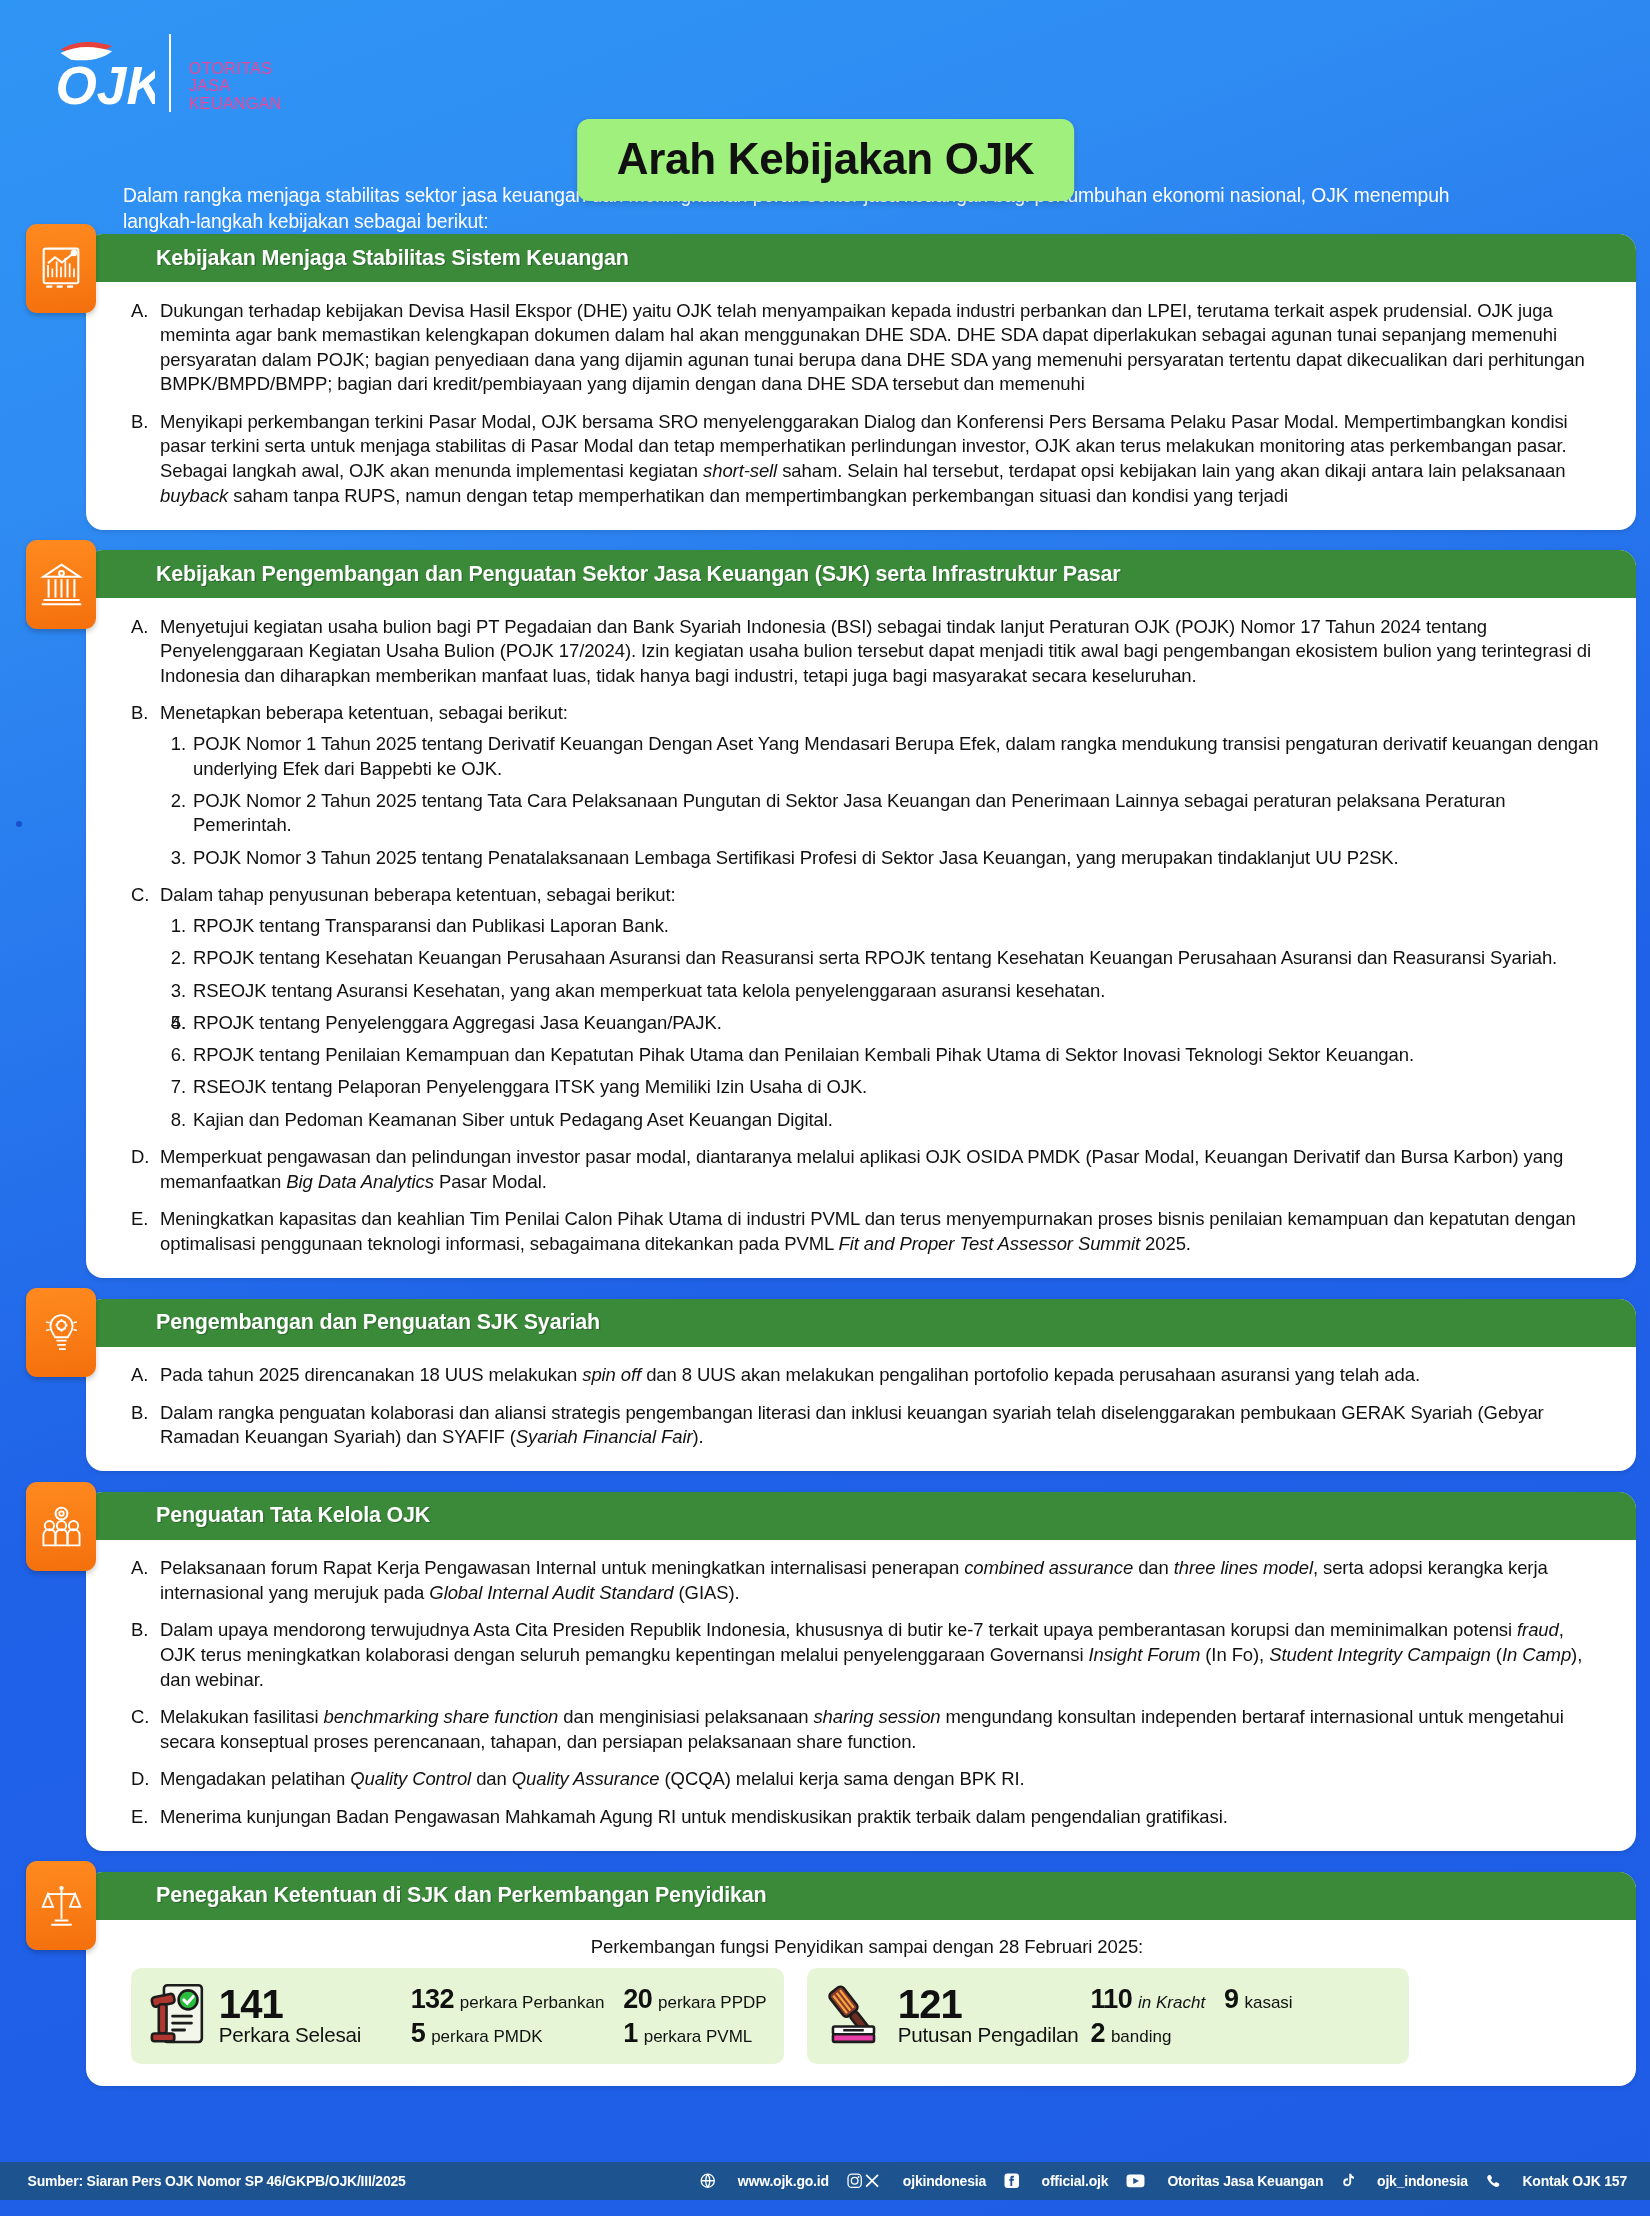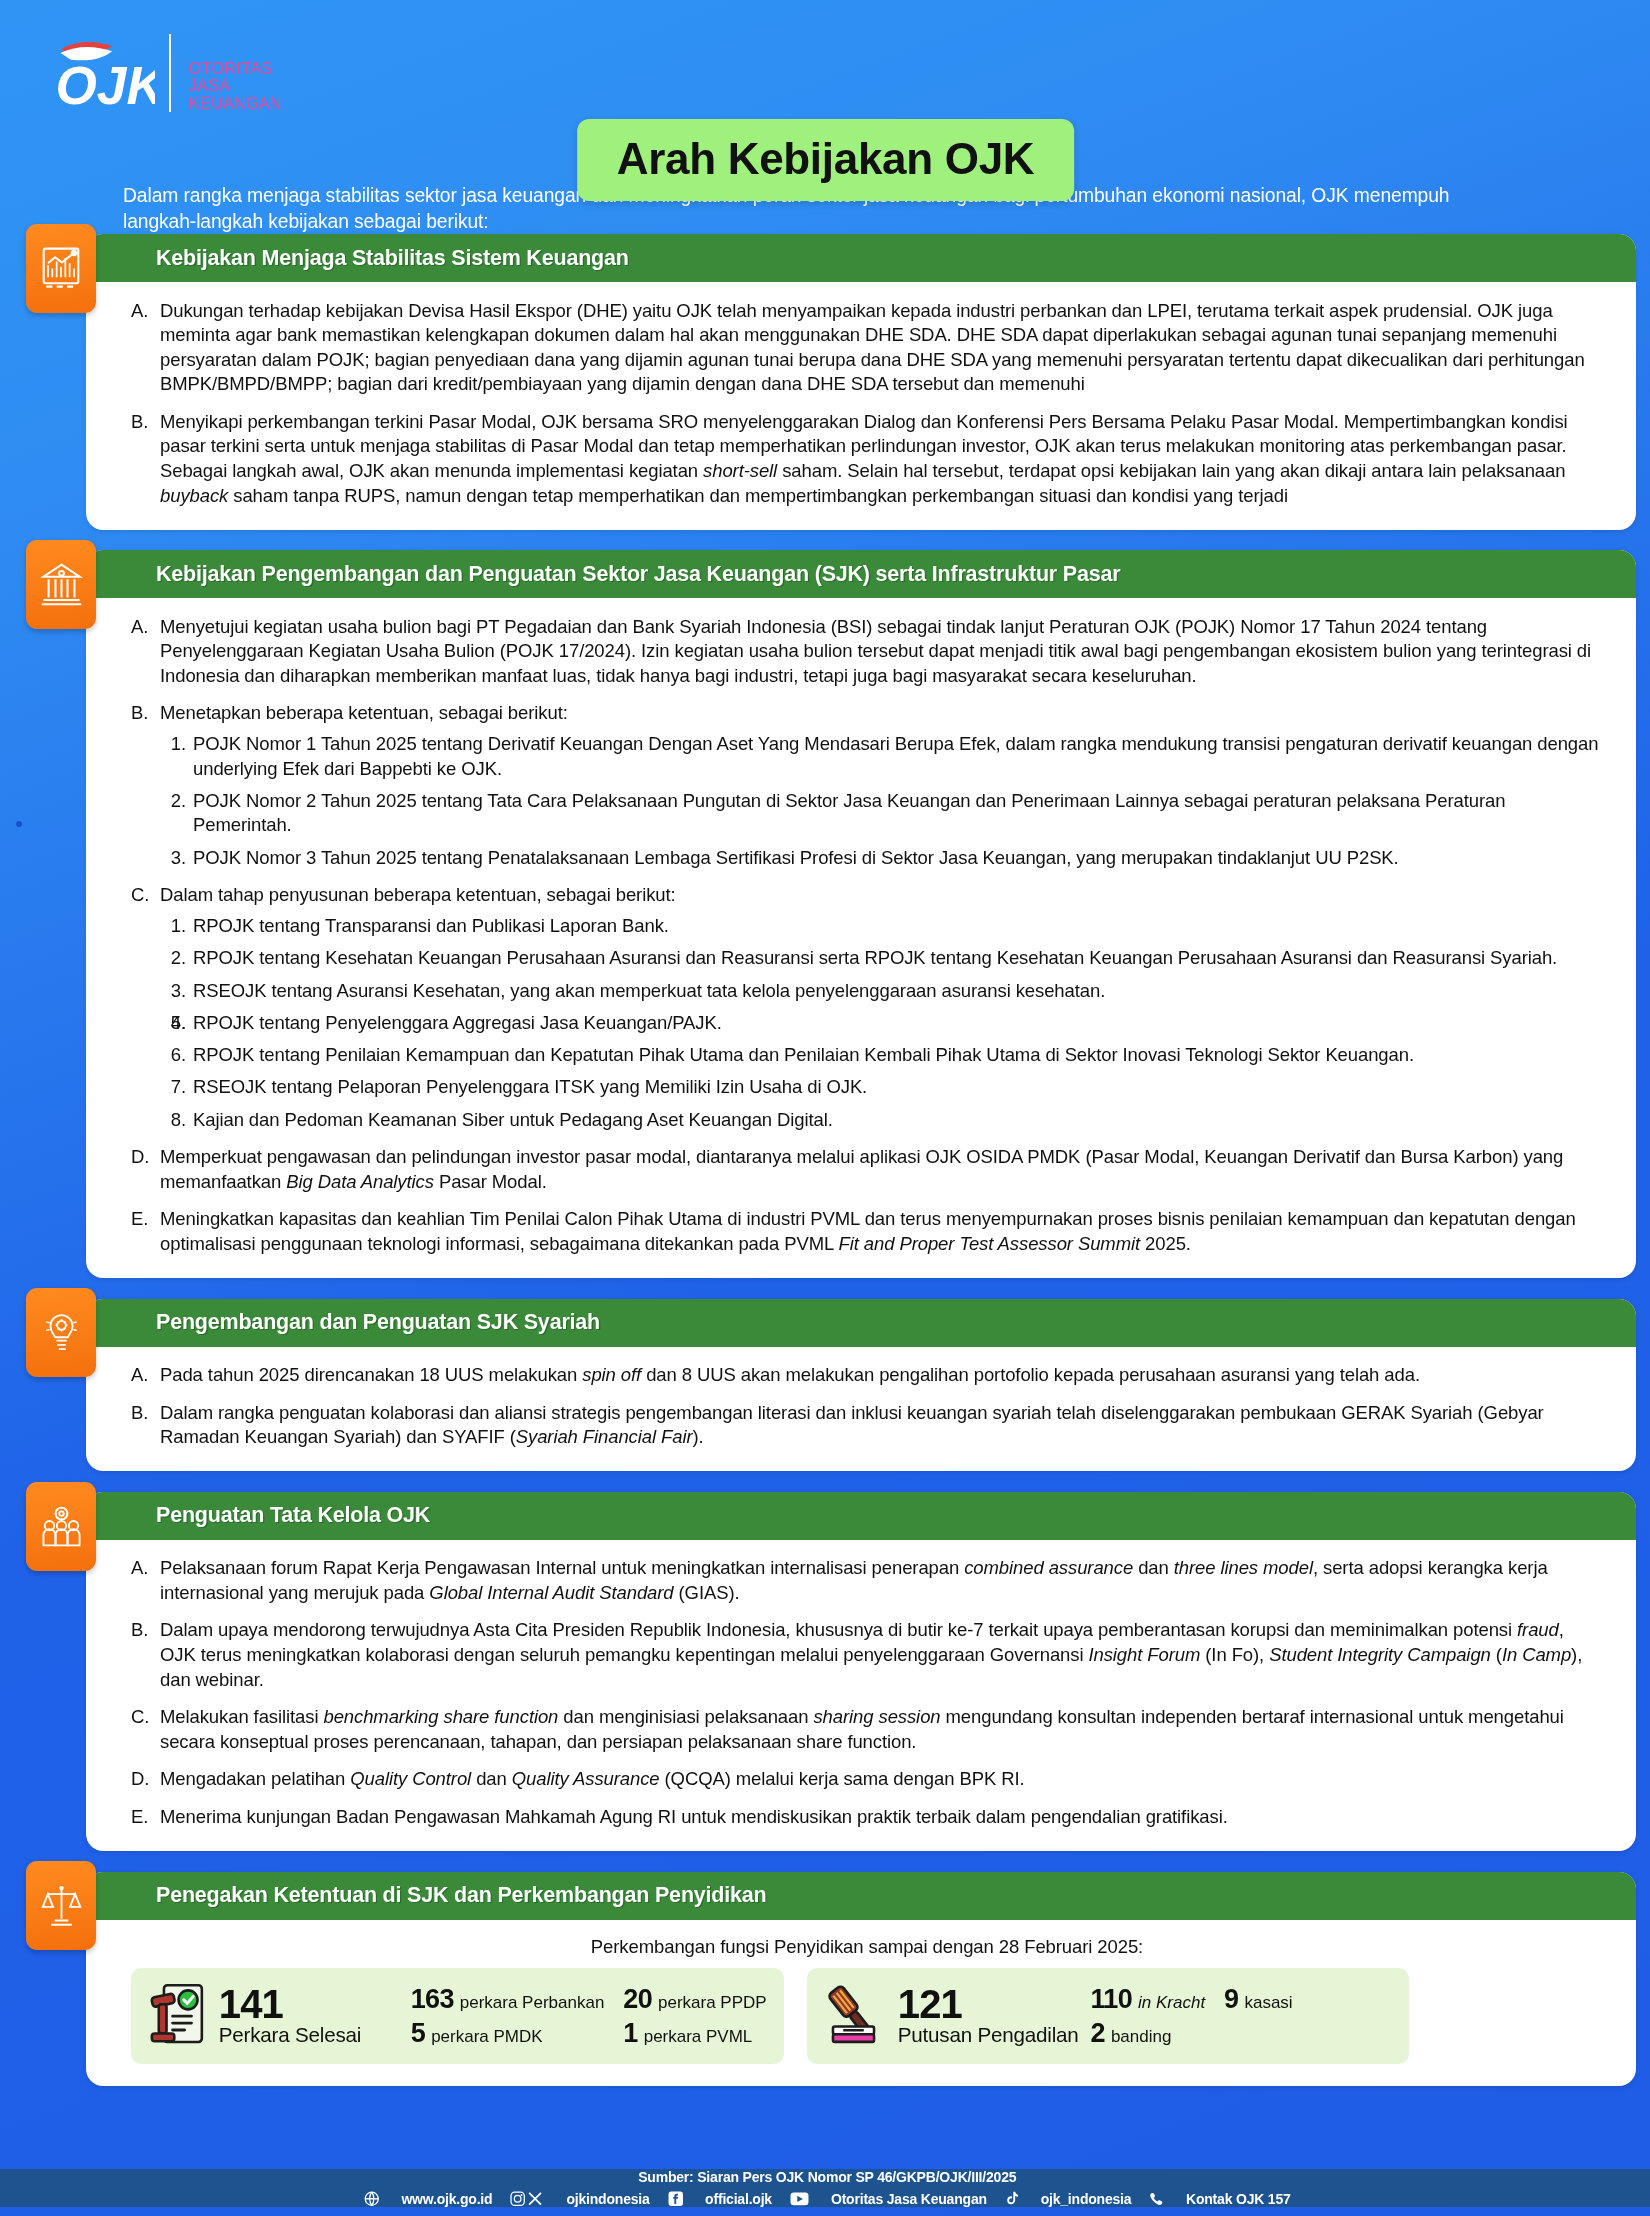--- a/index.html
+++ b/index.html
@@ -209,28 +209,27 @@
   }
   .sg-cell .u {
     font-size: 17px;
     color: #111;
   }
   .sg-cell .u.it { font-style: italic; }
 
   
   .footer {
     position: absolute;
-    left: 0; right: 0; bottom: 9px;
+    left: 0; right: 0; bottom: 16px;
     height: 38px;
     background: #1d5490;
     display: flex;
     align-items: center;
     justify-content: space-between;
     padding: 0 24px 0 27.5px;
-    flex-direction: column;
   }
   .footer .src {
     color: #ffffff;
     font-size: 14px;
     font-weight: bold;
     letter-spacing: -0.2px;
   }
   .footer .socials {
     display: flex;
     align-items: center;
@@ -419,21 +418,21 @@
                   <rect x="8" y="18" width="26" height="11" rx="3.5" fill="#b0372f" stroke="#1c1c1c" stroke-width="3" transform="rotate(-12 21 23)"></rect>
                   <rect x="16" y="28" width="9" height="34" rx="3" fill="#b0372f" stroke="#1c1c1c" stroke-width="3"></rect>
                   <rect x="8" y="62" width="26" height="9" rx="3" fill="#b0372f" stroke="#1c1c1c" stroke-width="3"></rect>
                 </svg></div>
               <div class="stat-main">
                 <div class="big">141</div>
                 <div class="lbl">Perkara Selesai</div>
               </div>
               <div class="stat-grid">
                 <div class="sg-cell">
-                  <span class="n">163</span>
+                  <span class="n">132</span>
                   <span class="u">perkara Perbankan</span>
                 </div>
                 <div class="sg-cell">
                   <span class="n">20</span>
                   <span class="u">perkara PPDP</span>
                 </div>
                 <div class="sg-cell">
                   <span class="n">5</span>
                   <span class="u">perkara PMDK</span>
                 </div>

